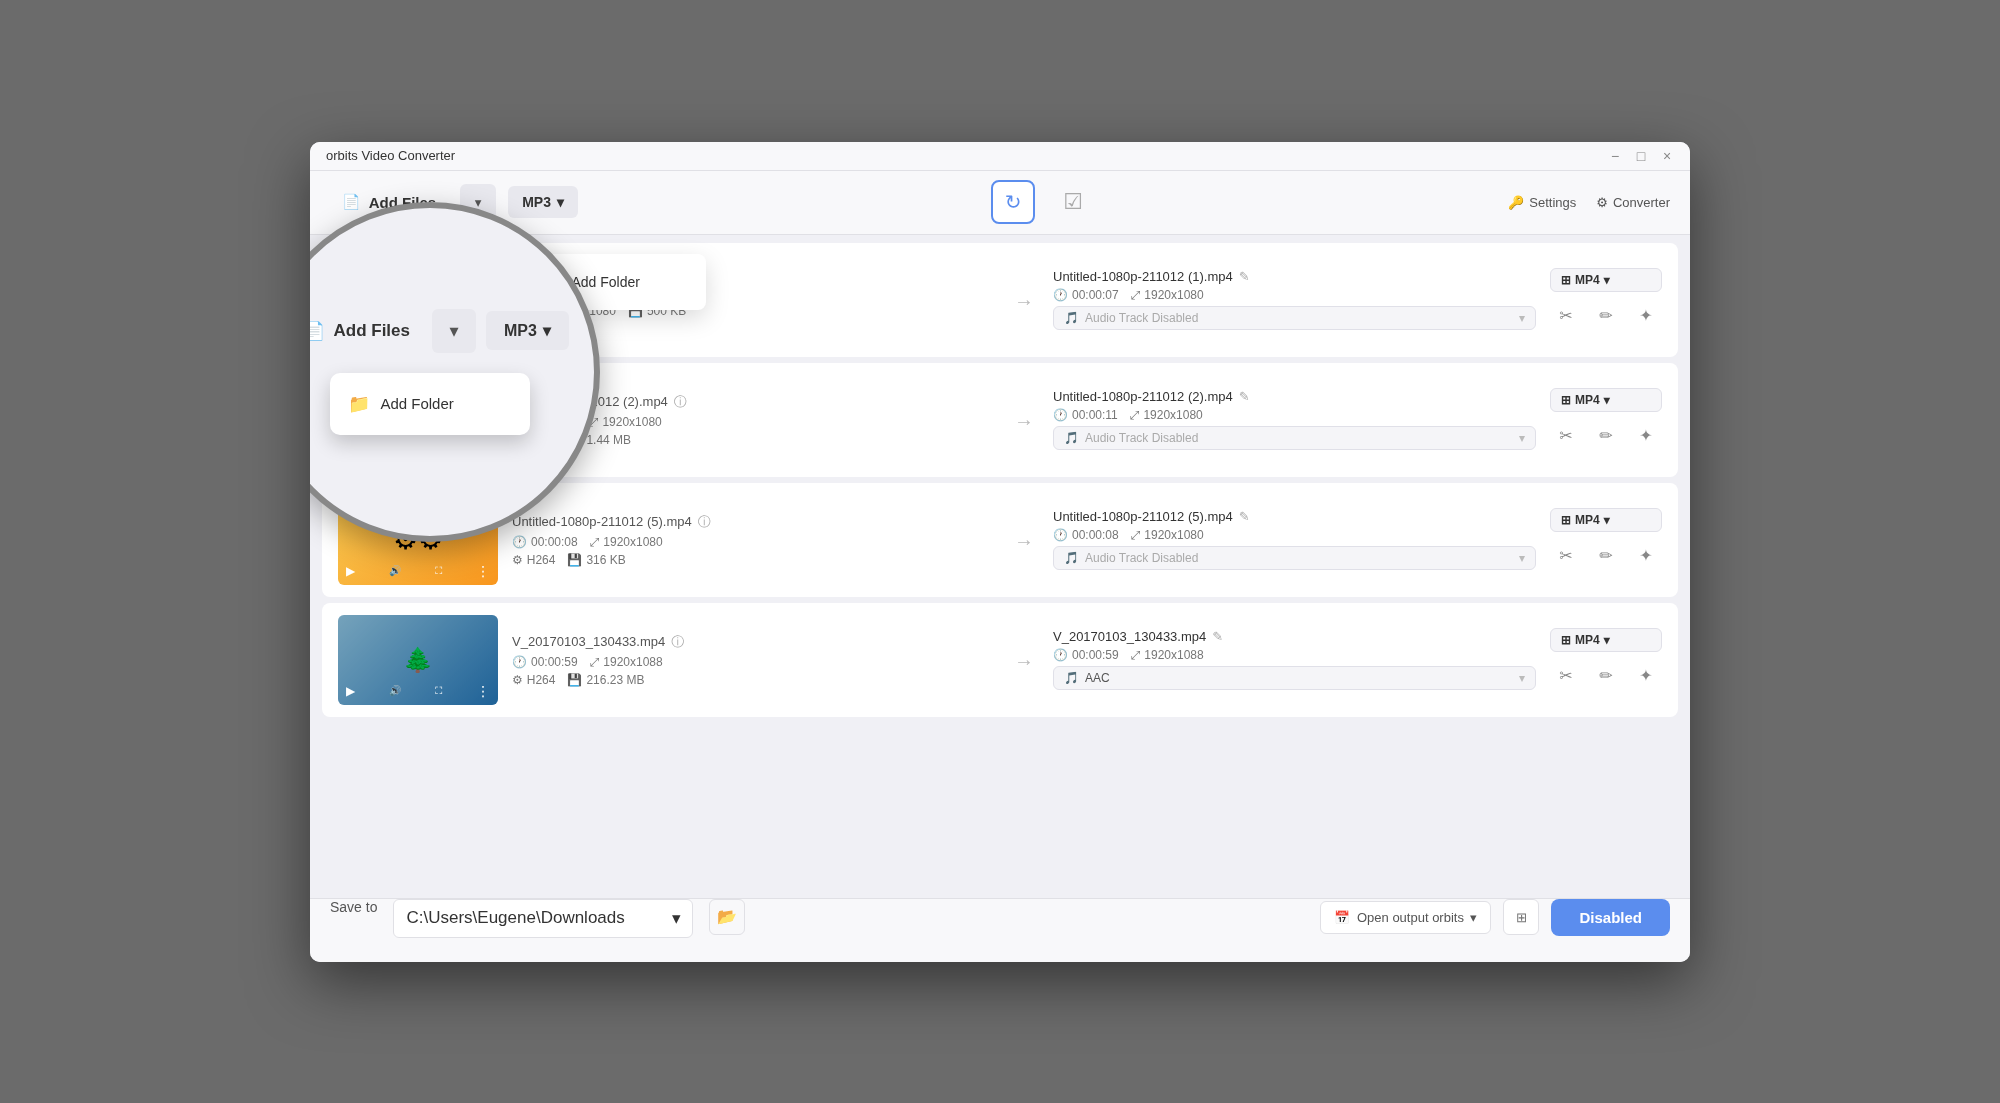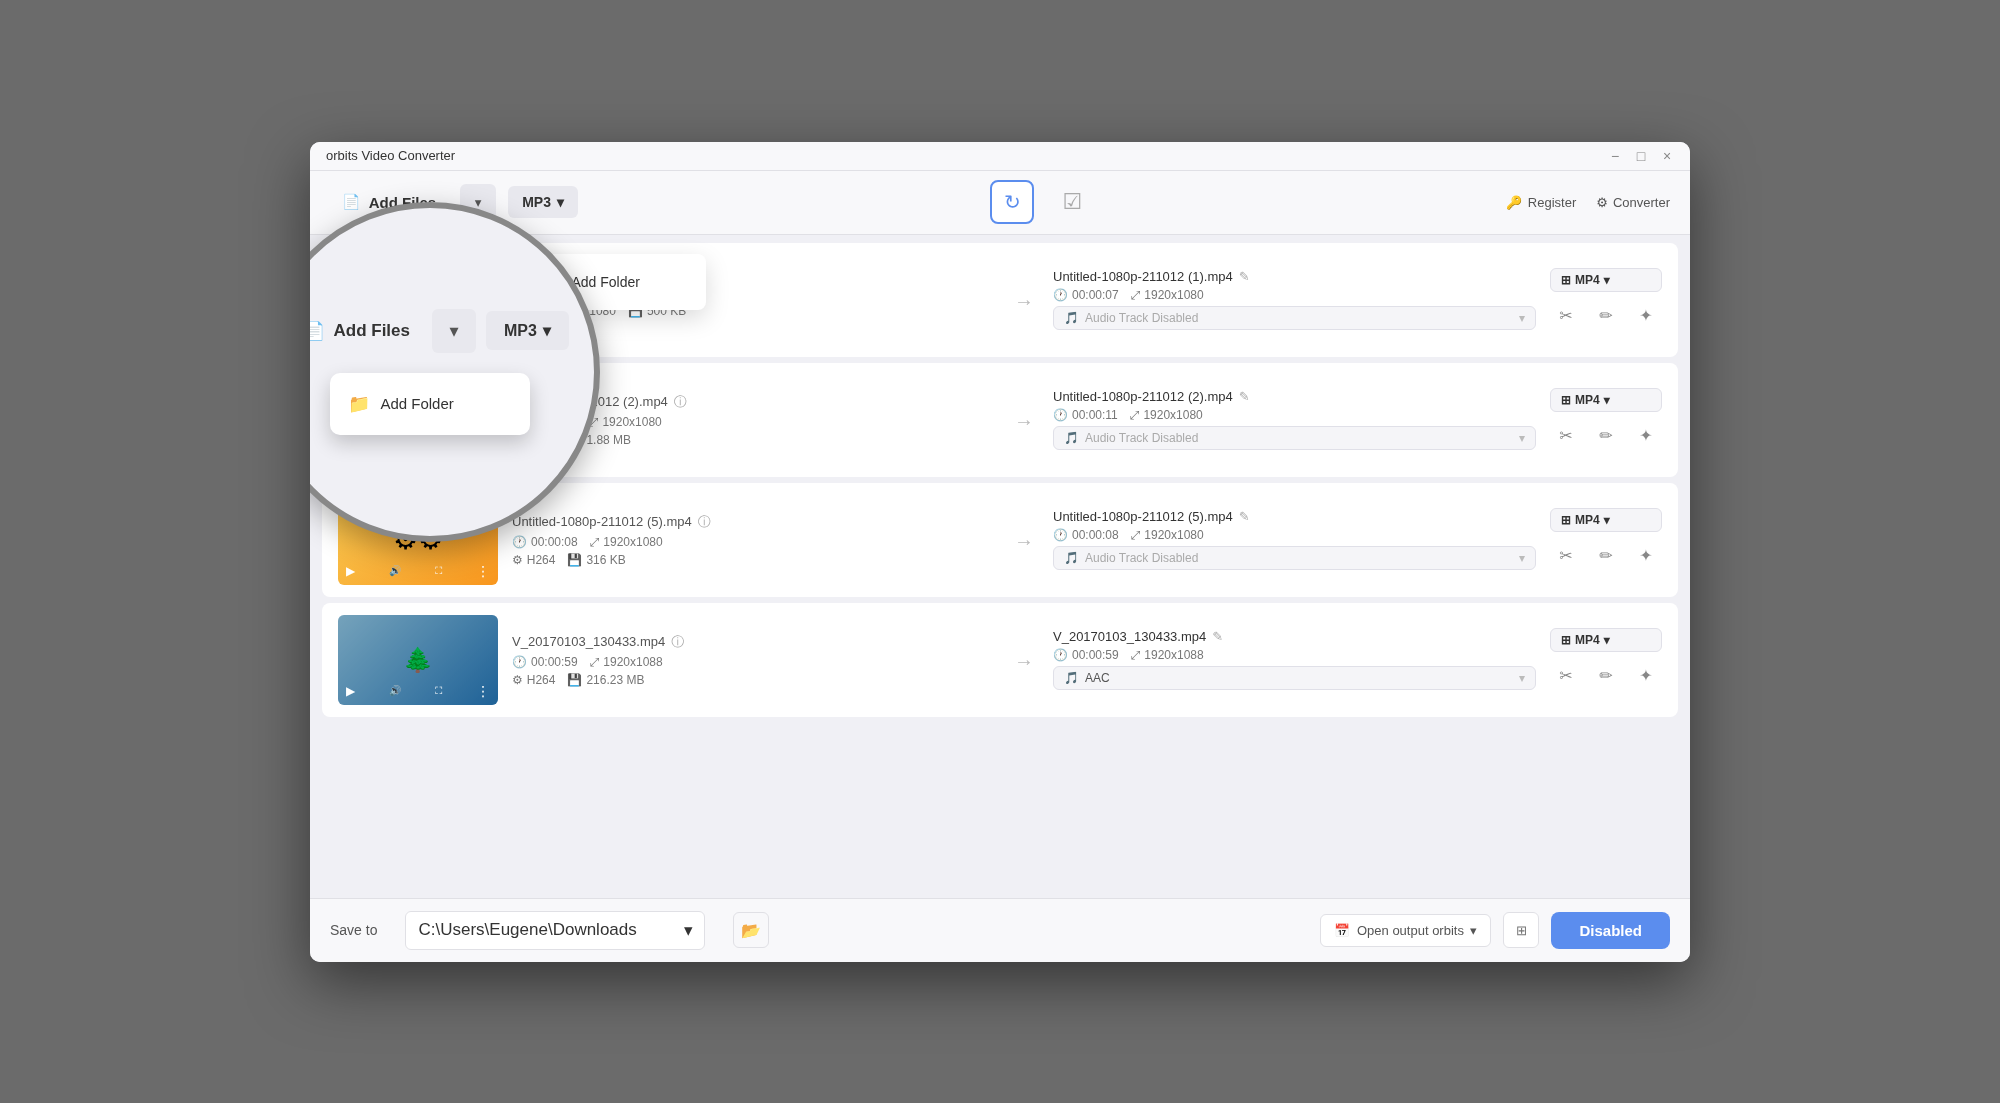--- a/index.html
+++ b/index.html
@@ -353,23 +353,23 @@
     
     .file-list::-webkit-scrollbar { width: 6px; }
     .file-list::-webkit-scrollbar-track { background: transparent; }
     .file-list::-webkit-scrollbar-thumb { background: #5b8dee; border-radius: 3px; }
     
     .bottom-bar {
       height: 64px;
       background: #f8f8fa;
       border-top: 1px solid #e0e0e5;
       display: flex;
-      align-items: center;
+      align-items: flex-start;
       padding: 0 20px;
-      gap: 28px;
+      gap: 16px;
       flex-shrink: 0;
     }
     .save-to-label {
       font-size: 14px;
       color: #555;
       flex-shrink: 0;
     }
     .path-input {
       flex: 1;
       max-width: 300px;
@@ -513,21 +513,21 @@
       <button class="refresh-btn">
         <span style="font-size:20px;">↻</span>
       </button>
       <button class="check-btn">
         <span>☑</span>
       </button>
     </div>
     <div class="toolbar-right">
       <button class="register-btn">
         <span>🔑</span>
-        <span>Register</span>
+        <span>Settings</span>
       </button>
       <button class="settings-btn">
         <span>⚙</span>
         <span>Converter</span>
       </button>
     </div>
   </div>
 
   <div class="add-folder-dropdown">
     <div class="add-folder-item">
@@ -636,21 +636,21 @@
             <span>1920x1080</span>
           </span>
         </div>
         <div class="file-meta">
           <span class="meta-item">
             <span>⚙</span>
             <span>H264</span>
           </span>
           <span class="meta-item">
             <span>💾</span>
-            <span>1.88 MB</span>
+            <span>1.44 MB</span>
           </span>
         </div>
       </div>
       <div class="arrow-col">→</div>
       <div class="output-info">
         <div class="output-name">
           <span>Untitled-1080p-211012 (2).mp4</span>
           <span class="edit-icon">✎</span>
         </div>
         <div class="output-meta">

